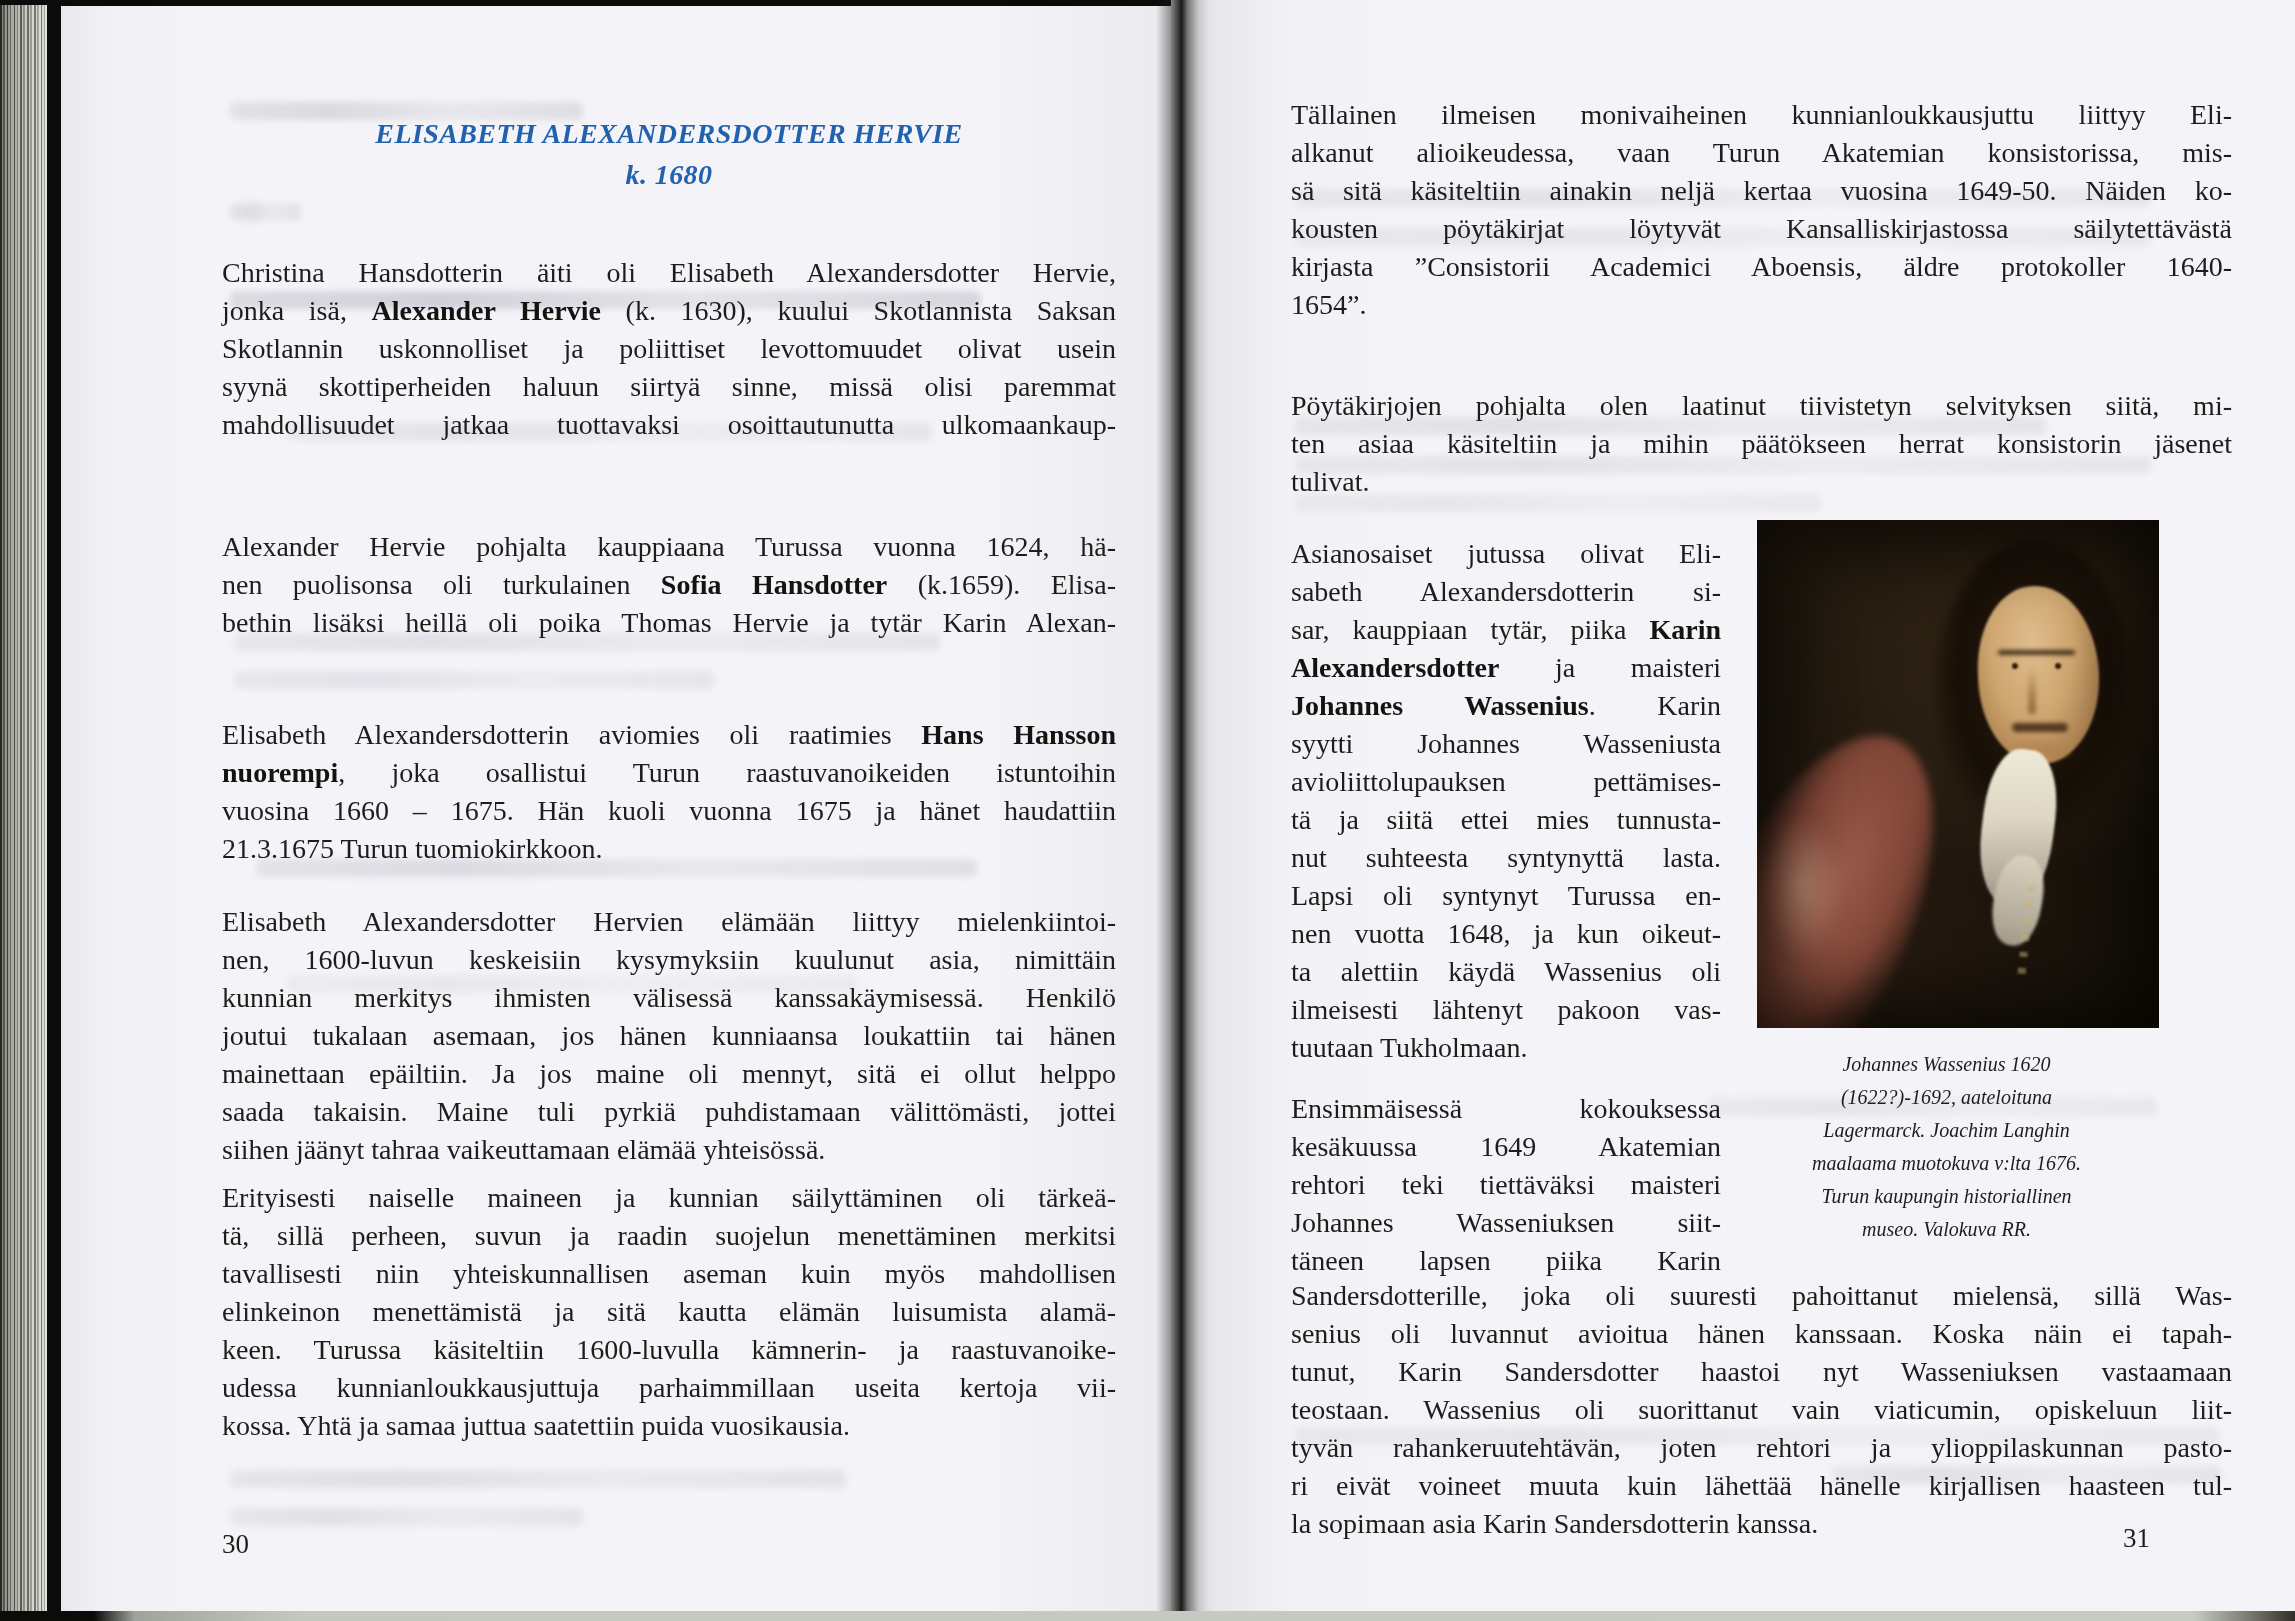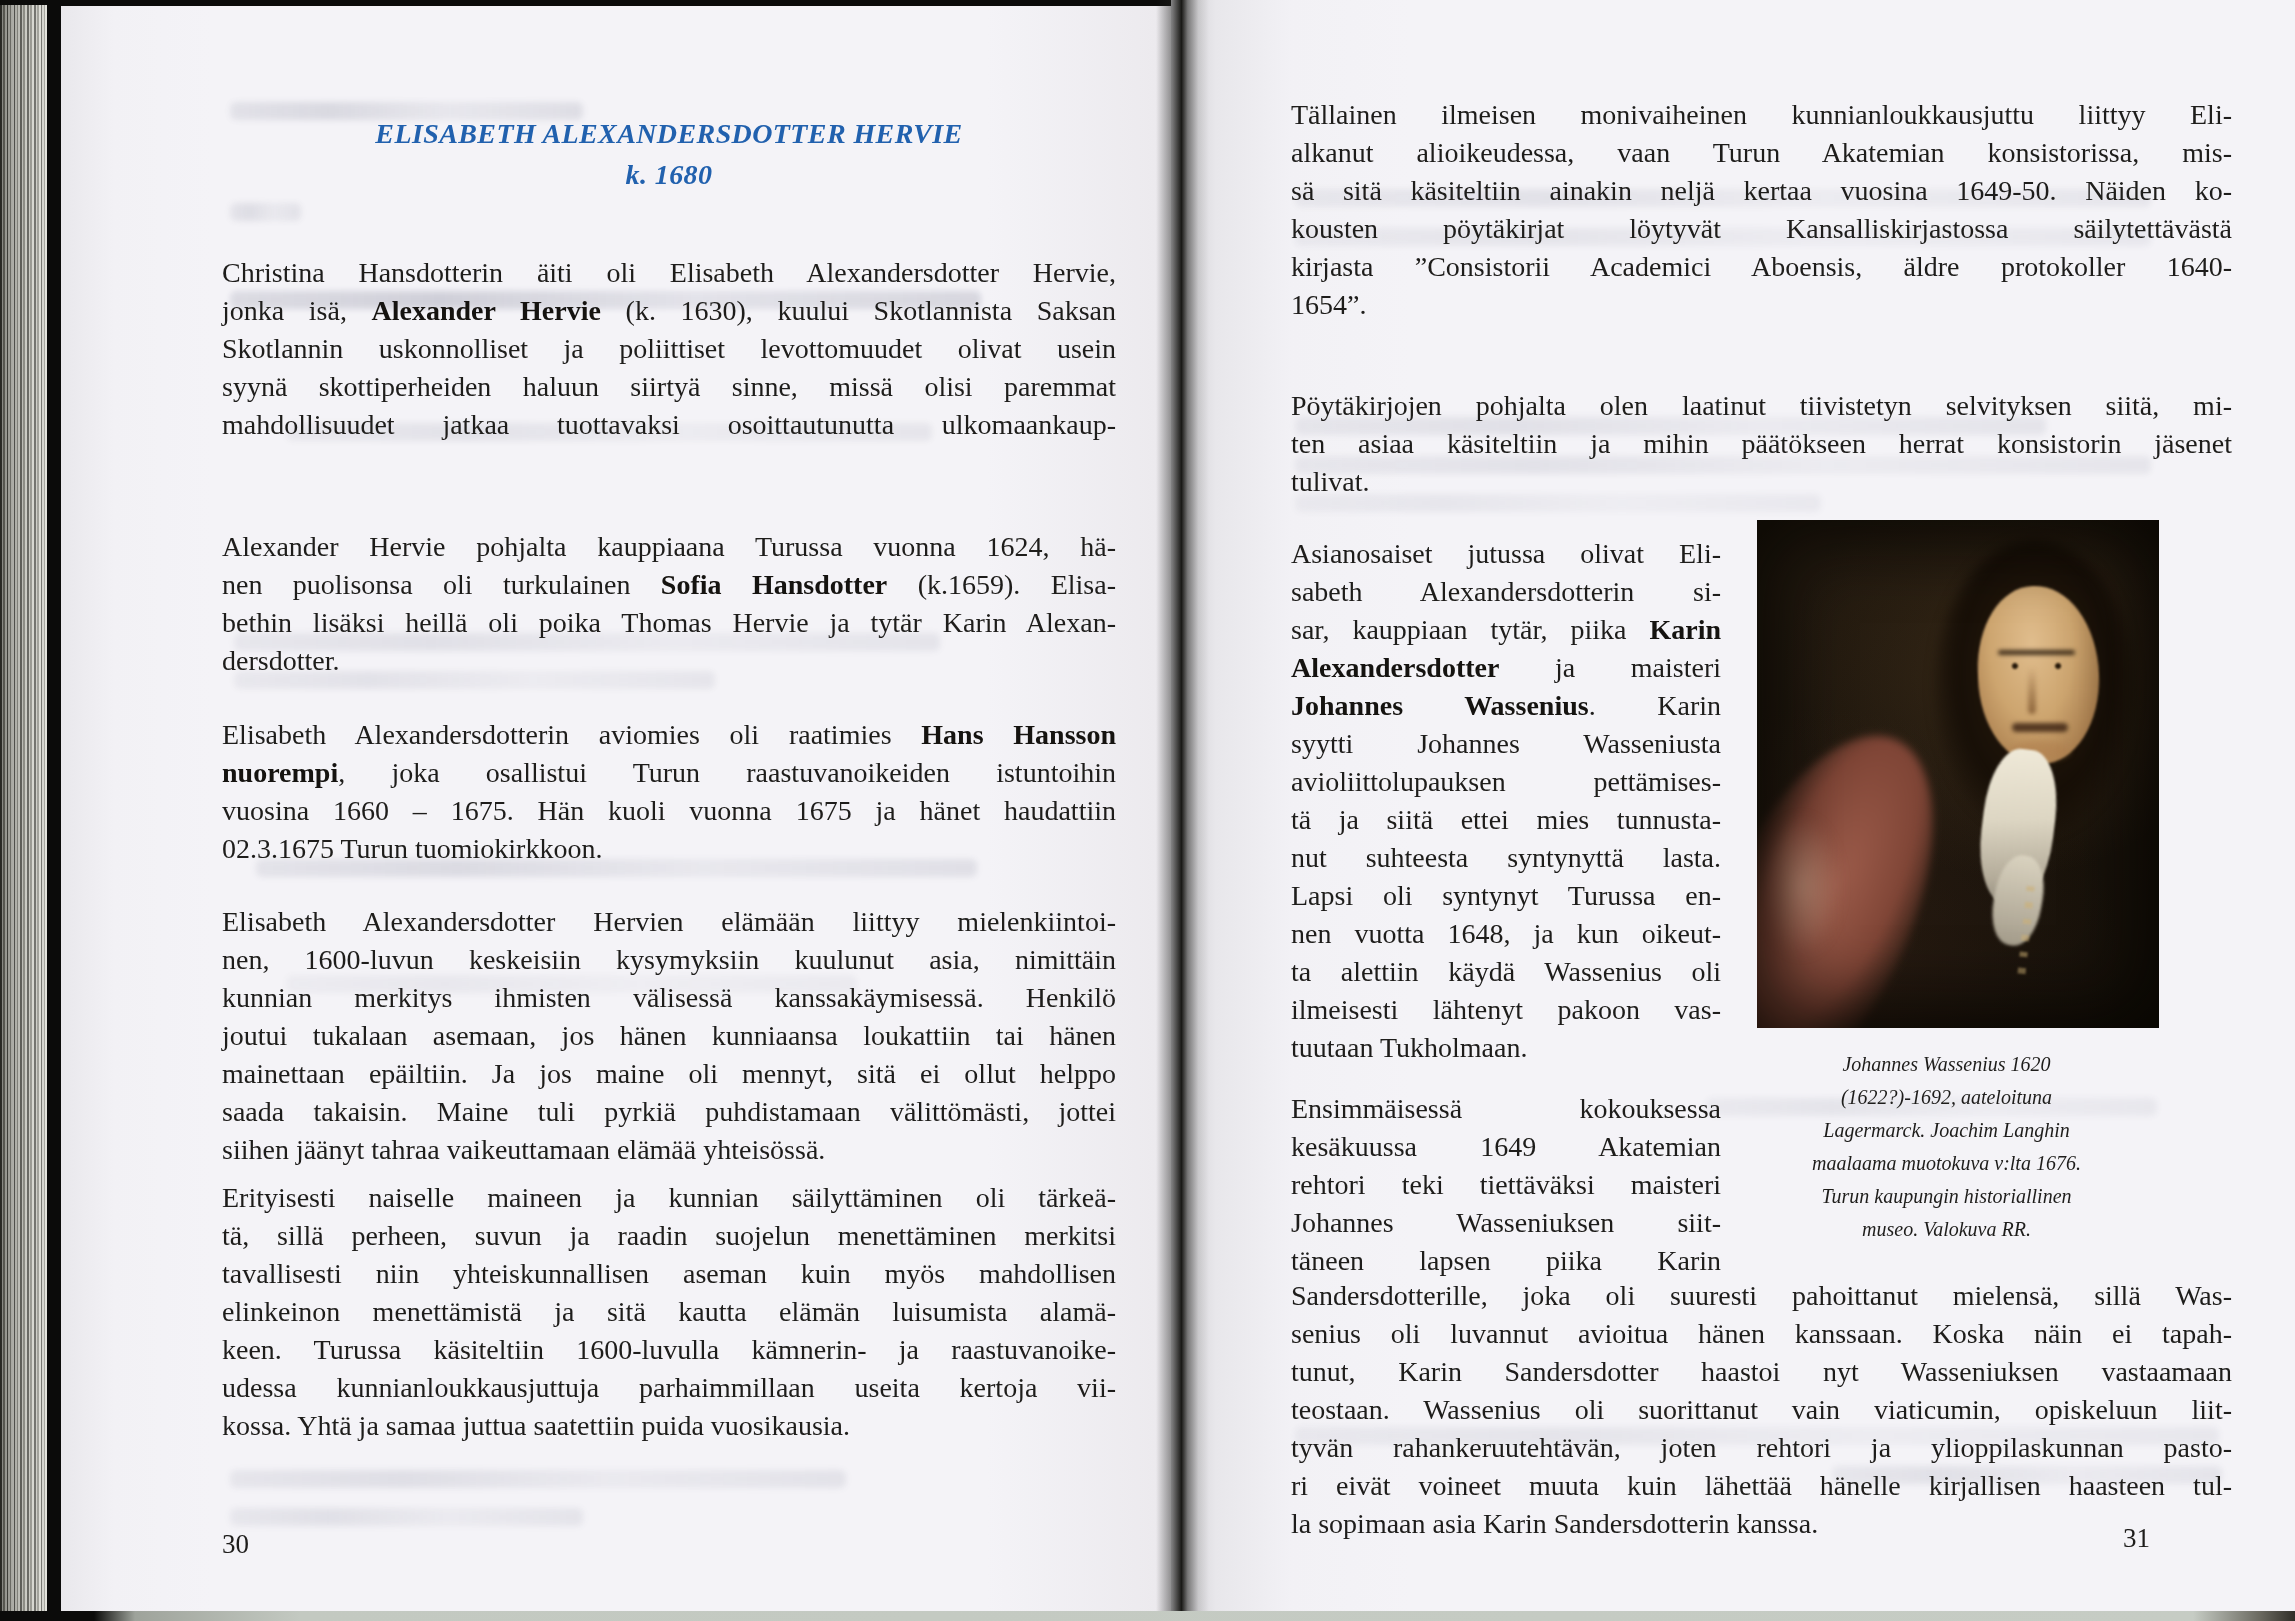--- a/index.html
+++ b/index.html
@@ -138,27 +138,26 @@
         <div class="line">Christina Hansdotterin äiti oli Elisabeth Alexandersdotter Hervie,</div>
         <div class="line">jonka isä, <b>Alexander Hervie</b> (k. 1630), kuului Skotlannista Saksan</div>
         <div class="line">Skotlannin uskonnolliset ja poliittiset levottomuudet olivat usein</div>
         <div class="line">syynä skottiperheiden haluun siirtyä sinne, missä olisi paremmat</div>
         <div class="line">mahdollisuudet jatkaa tuottavaksi osoittautunutta ulkomaankaup-</div>
       </div>
     <div class="para endleft" style="top:522px">
         <div class="line">Alexander Hervie pohjalta kauppiaana Turussa vuonna 1624, hä-</div>
         <div class="line">nen puolisonsa oli turkulainen <b>Sofia Hansdotter</b> (k.1659). Elisa-</div>
         <div class="line">bethin lisäksi heillä oli poika Thomas Hervie ja tytär Karin Alexan-</div>
-        <div class="line last">dersdotter.</div>
       </div>
     <div class="para endleft" style="top:710px">
         <div class="line">Elisabeth Alexandersdotterin aviomies oli raatimies <b>Hans Hansson</b></div>
         <div class="line"><b>nuorempi</b>, joka osallistui Turun raastuvanoikeiden istuntoihin</div>
         <div class="line">vuosina 1660 – 1675. Hän kuoli vuonna 1675 ja hänet haudattiin</div>
-        <div class="line last">02.3.1675 Turun tuomiokirkkoon.</div>
+        <div class="line last">21.3.1675 Turun tuomiokirkkoon.</div>
       </div>
     <div class="para endleft" style="top:897px">
         <div class="line">Elisabeth Alexandersdotter Hervien elämään liittyy mielenkiintoi-</div>
         <div class="line">nen, 1600-luvun keskeisiin kysymyksiin kuulunut asia, nimittäin</div>
         <div class="line">kunnian merkitys ihmisten välisessä kanssakäymisessä. Henkilö</div>
         <div class="line">joutui tukalaan asemaan, jos hänen kunniaansa loukattiin tai hänen</div>
         <div class="line">mainettaan epäiltiin. Ja jos maine oli mennyt, sitä ei ollut helppo</div>
         <div class="line">saada takaisin. Maine tuli pyrkiä puhdistamaan välittömästi, jottei</div>
         <div class="line last">siihen jäänyt tahraa vaikeuttamaan elämää yhteisössä.</div>
       </div>

